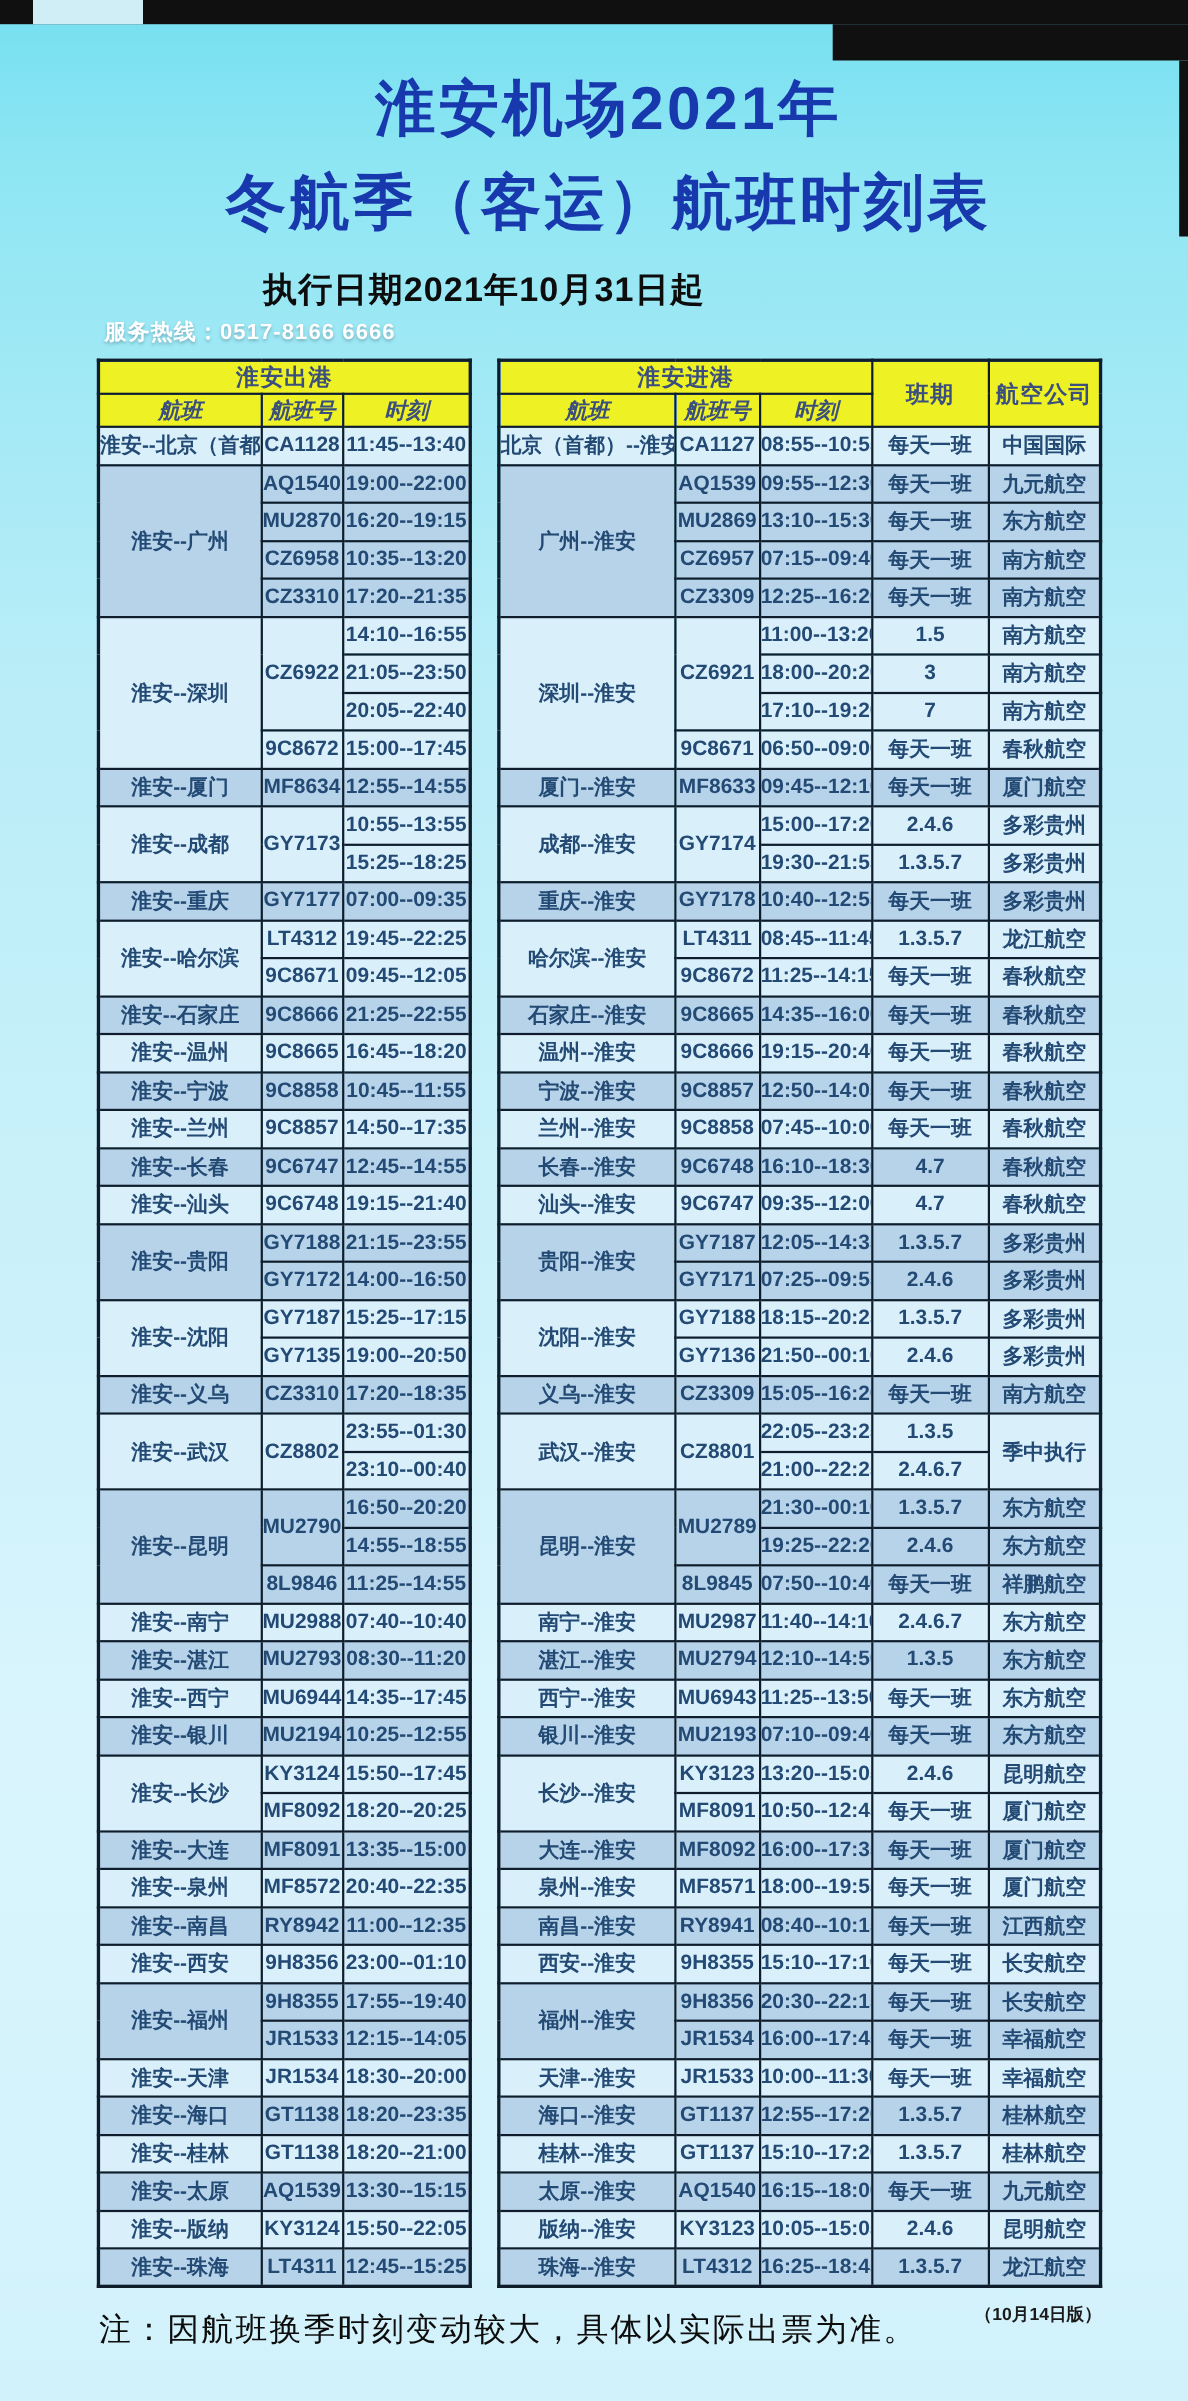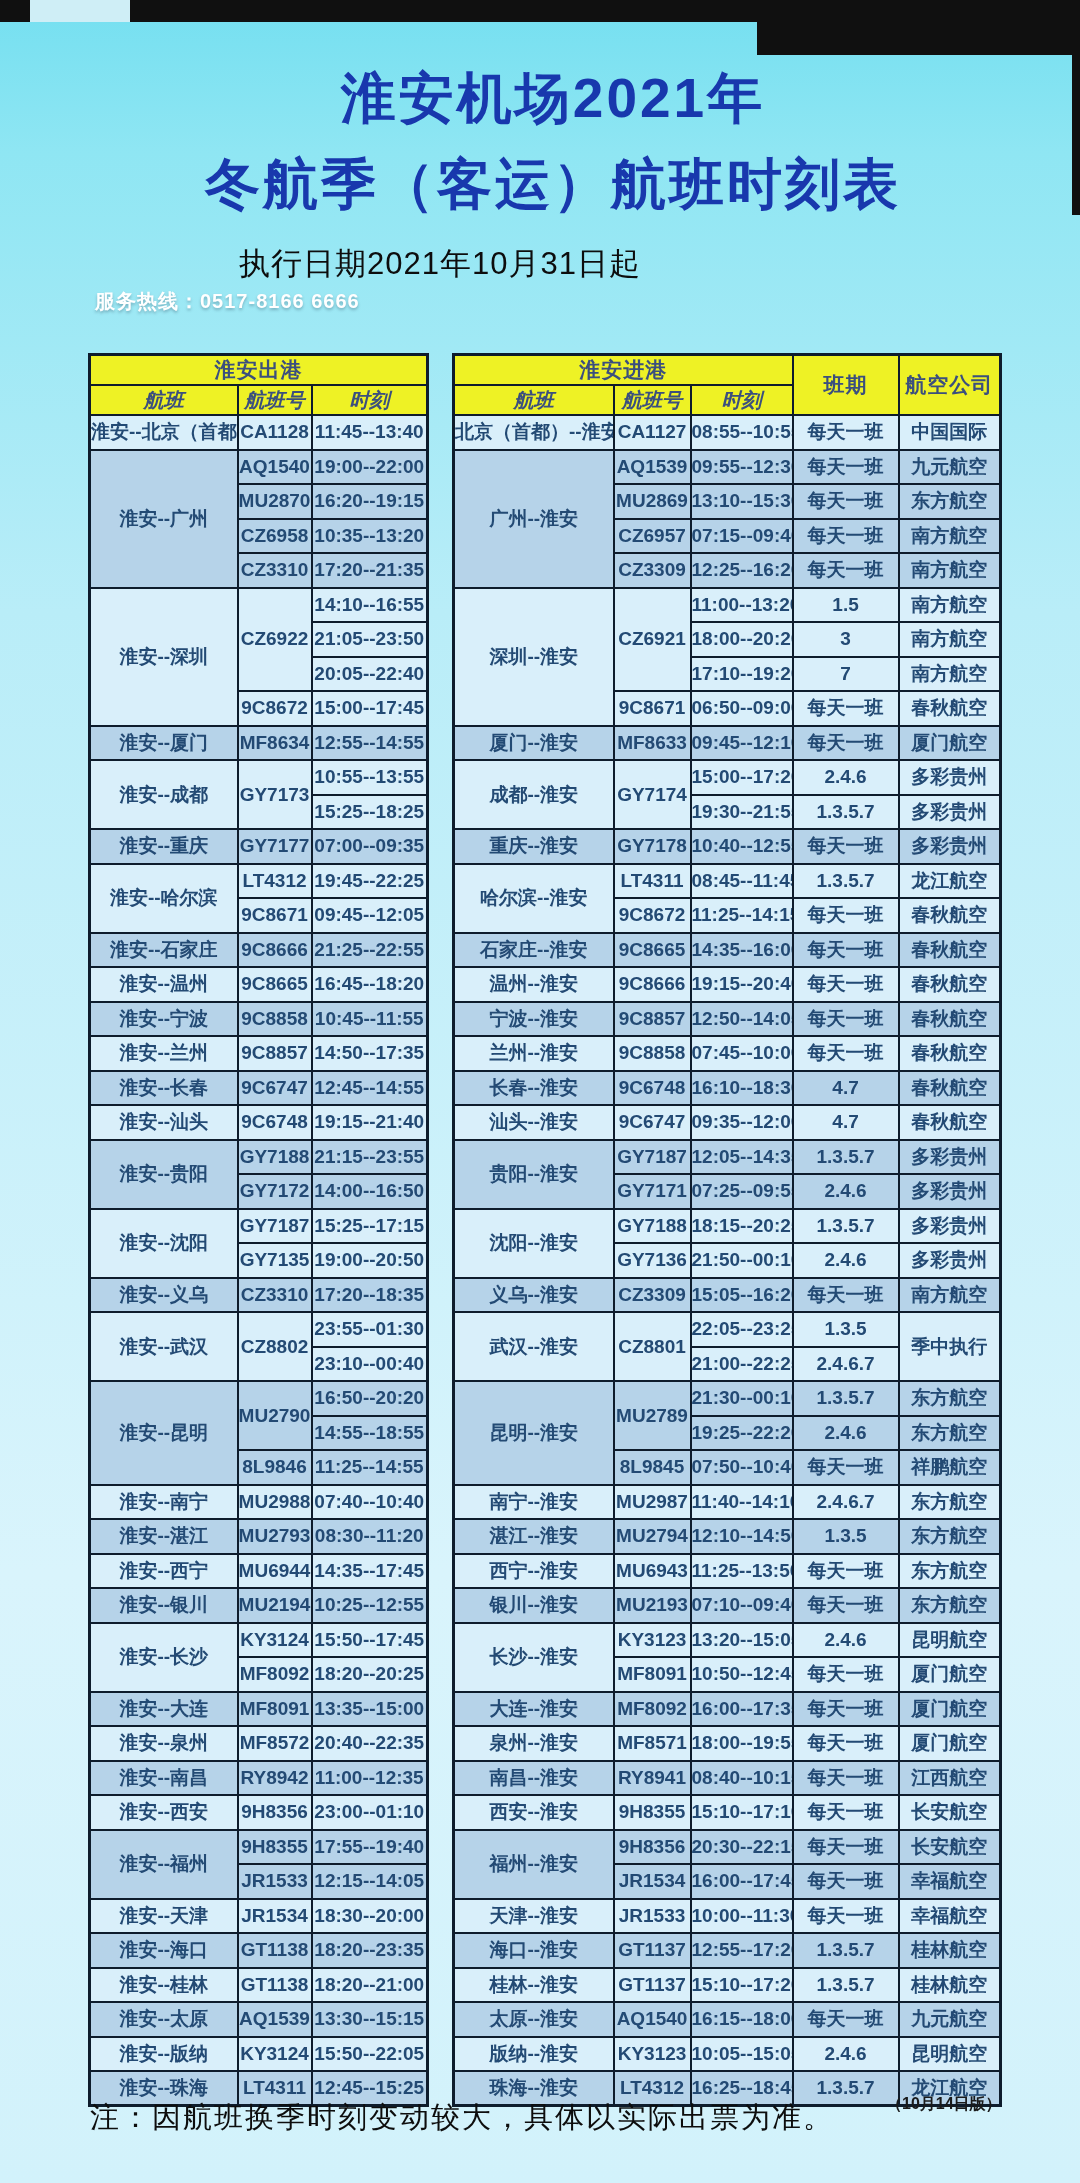--- a/index.html
+++ b/index.html
@@ -14,26 +14,26 @@
     background:linear-gradient(180deg,var(--bg-top) 0%,#8fe6f3 7%,var(--bg-mid) 28%,var(--bg-low) 72%,#d2f2fb 100%);}
   .topbar{position:absolute;left:0;top:0;width:1080px;height:22px;background:#101010;}
   .topbar-notch{position:absolute;left:30px;top:0;width:100px;height:22px;background:#cfeef6;}
   .top-right-block{position:absolute;left:757px;top:22px;width:323px;height:33px;background:#101010;}
   .right-strip{position:absolute;left:1072px;top:55px;width:8px;height:160px;background:#101010;}
   .title{position:absolute;left:13px;width:1080px;text-align:center;
     font-weight:800;font-size:55px;letter-spacing:3px;color:var(--title);}
   .title.l1{top:62px;}
   .title.l2{top:148px;text-align:center;}
   .eff-date{position:absolute;left:0;top:243px;width:880px;text-align:center;
-    font-size:31px;font-weight:400;color:#0d0d0d;letter-spacing:1px;}
+    font-size:31px;font-weight:700;color:#0d0d0d;letter-spacing:1px;}
   .hotline{position:absolute;top:288px;font-size:20px;font-weight:700;color:#ffffff;
     text-shadow:0 2px 3px rgba(40,70,90,.35);letter-spacing:1px;}
   .hotline.svc{left:95px;}
   .hotline.cargo{left:608px;}
-  .tables{position:absolute;left:88px;top:353px;display:flex;gap:23px;align-items:flex-end;}
+  .tables{position:absolute;left:88px;top:326px;display:flex;gap:23px;align-items:flex-end;}
   table{border-collapse:collapse;table-layout:fixed;border:3px solid var(--border);}
   th,td{border:2px solid var(--border);text-align:center;vertical-align:middle;
     overflow:hidden;white-space:nowrap;padding:0;}
   thead tr.t-title th{height:29px;background:var(--yellow);color:var(--headtxt);
     font-size:21px;font-weight:700;letter-spacing:1px;}
   thead tr.t-cols th{height:30px;background:var(--yellow);color:var(--headtxt);
     font-size:20px;font-weight:700;font-style:italic;}
   thead th.span2{background:var(--yellow);color:var(--headtxt);font-size:20px;font-weight:700;margin-top:32px;}
   tbody td{height:34.5px;font-size:19px;font-weight:600;color:var(--navy);}
   tbody tr.light td{background:var(--light);}

